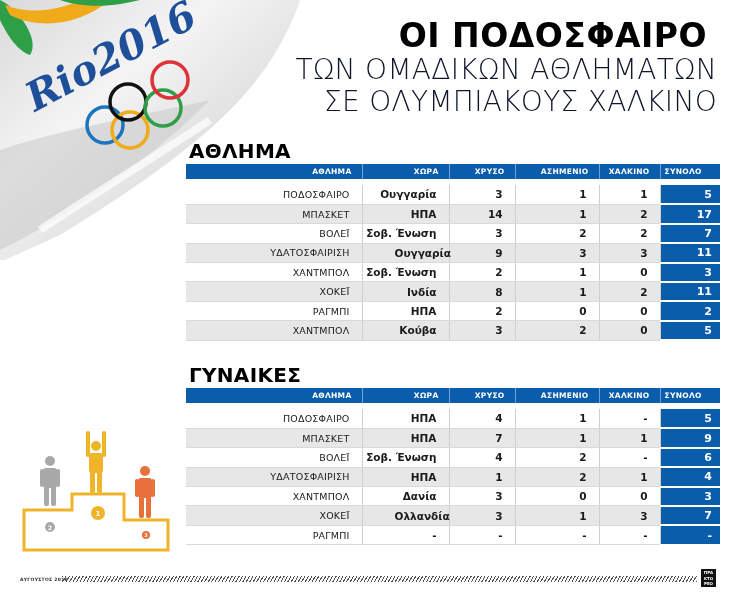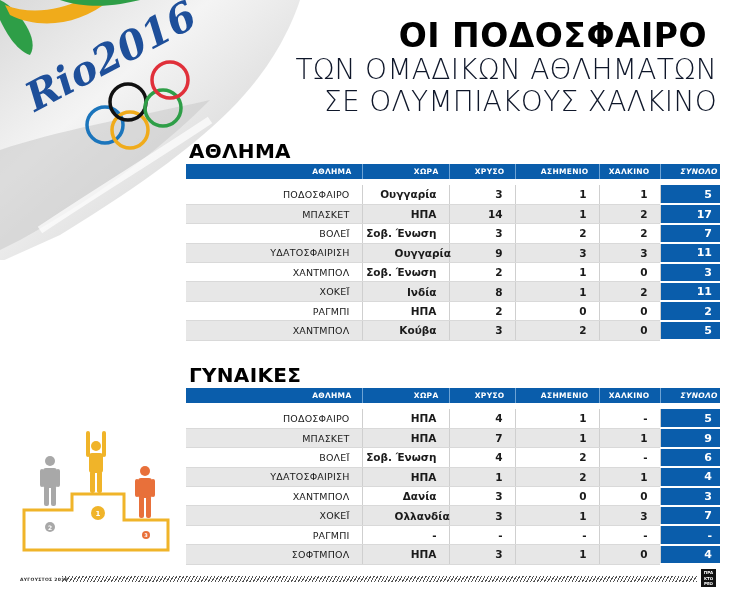--- a/index.html
+++ b/index.html
@@ -16,21 +16,21 @@
   .title-sub { font-family: "DejaVu Sans", sans-serif; font-weight: 200; font-size: 28px; color: #0f172a; line-height: 32px; letter-spacing: 0.3px; }
 
   
   .section { position: absolute; left: 186px; width: 534px; }
   .section-men { top: 139px; }
   .section-women { top: 363px; }
   .section-title { font-family: "DejaVu Sans", sans-serif; font-weight: 900; font-size: 20px; color: #000; line-height: 24px; height: 25px; padding-left: 3px; letter-spacing: 0.3px; }
 
   table { border-collapse: collapse; width: 534px; table-layout: fixed; }
   th { background: #0a5dab; color: #fff; font-size: 7.5px; font-weight: 700; height: 15px; text-align: right; padding-right: 10px; border-right: 1px solid #6ea3d4; letter-spacing: 0.3px; }
-  th:last-child { border-right: none; text-align: left; padding-left: 20px; font-style: italic; }
+  th:last-child { border-right: none; text-align: left; padding-left: 4px; }
   td { height: 19.4px; font-size: 10px; text-align: right; padding-right: 12px; border-right: 1px solid #cfcfcf; border-bottom: 1px solid #d9d9d9; }
   td.sport { font-weight: 400; font-size: 9.5px; letter-spacing: 0.2px; }
   td.country { font-weight: 700; font-size: 10.5px; }
   td.num { font-weight: 700; font-size: 10.5px; }
   td.total { background: #0a5dab; color: #fff; font-weight: 700; font-size: 11px; border-right: none; border-bottom: 2px solid #ffffff; padding-right: 8px; }
   tr.alt td { background: #e7e7e7; padding-left: 32px; }
   tr.alt td.total { background: #0a5dab; }
   tr.spacer td { height: 6px; border: none; background: #fff; }
 
   col.c1 { width: 176px; } col.c2 { width: 87px; } col.c3 { width: 66px; }
@@ -250,28 +250,20 @@
         <td class="total">7</td>
       </tr>
       <tr>
         <td class="sport">ΡΑΓΜΠΙ</td>
         <td class="country">-</td>
         <td class="num">-</td>
         <td class="num">-</td>
         <td class="num">-</td>
         <td class="total">-</td>
       </tr>
-      <tr class="alt">
-        <td class="sport">ΣΟΦΤΜΠΟΛ</td>
-        <td class="country">ΗΠΑ</td>
-        <td class="num">3</td>
-        <td class="num">1</td>
-        <td class="num">0</td>
-        <td class="total">4</td>
-      </tr>
     </tbody>
   </table>
 </div>
 
 <div class="podium">
   <svg width="150" height="130" viewBox="0 0 150 130" xmlns="http://www.w3.org/2000/svg">
 
     <g fill="#a8a8a8">
       <circle cx="30" cy="33" r="5"></circle>
       <rect x="23" y="40" width="14" height="20" rx="3"></rect>

